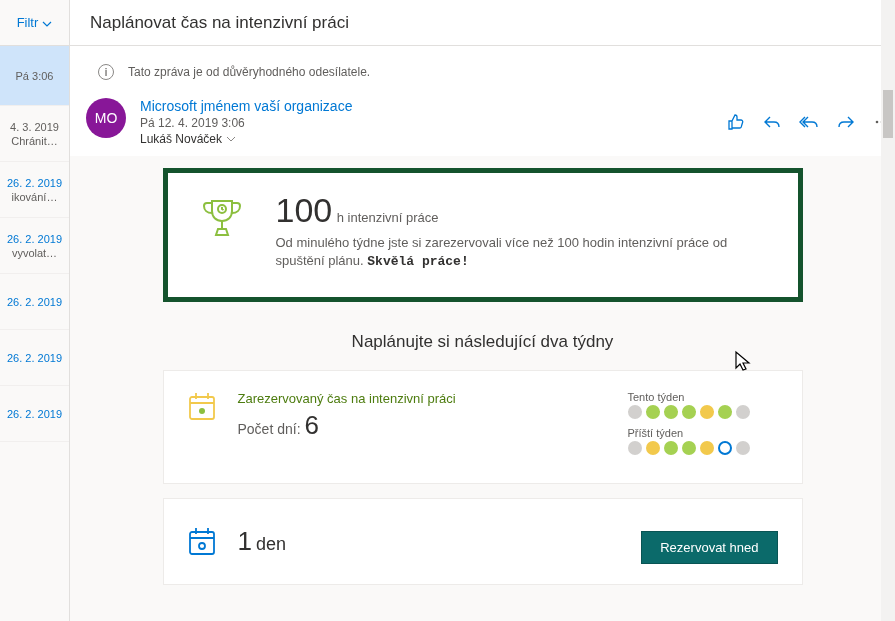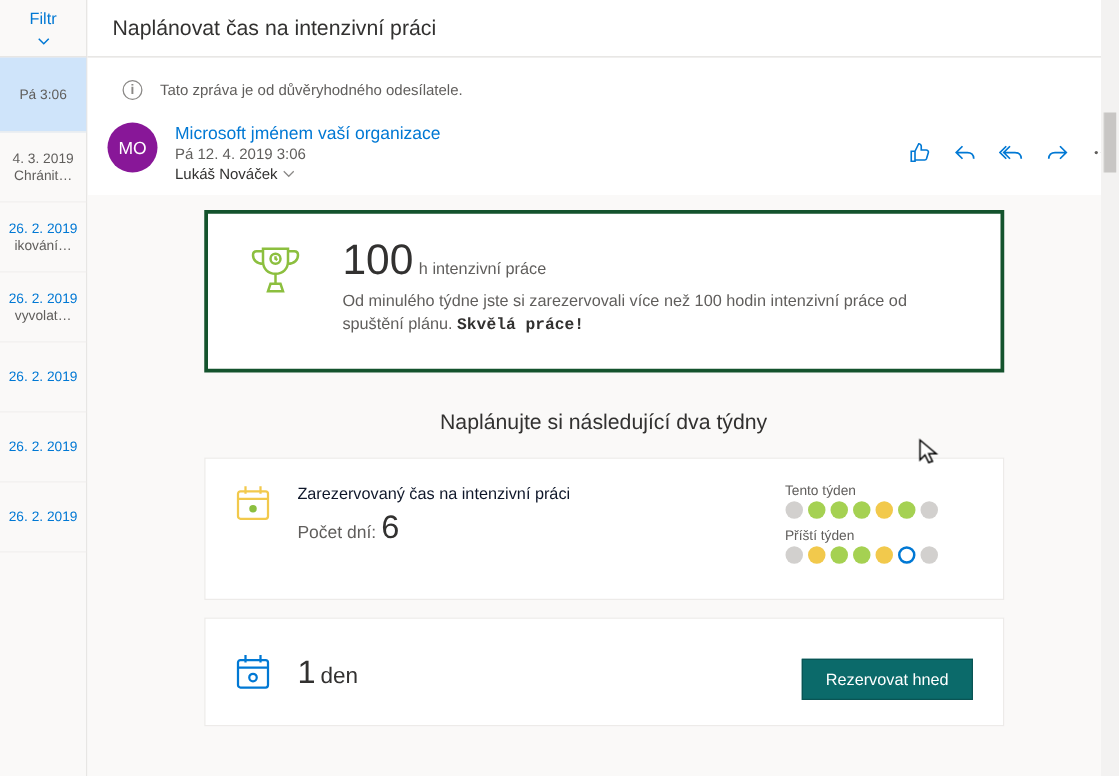--- a/index.html
+++ b/index.html
@@ -23,21 +23,20 @@
   .filter-header {
     height: 46px;
     display: flex;
     align-items: center;
     justify-content: center;
     border-bottom: 1px solid #e1dfdd;
     color: #0078d4;
     font-size: 13px;
     cursor: pointer;
     gap: 4px;
-    flex-direction: column;
   }
   .filter-header svg { margin-top: 2px; }
   .sb-item {
     padding: 7px 4px;
     font-size: 11px;
     color: #605e5c;
     text-align: center;
     border-bottom: 1px solid #f1efee;
     min-height: 56px;
     display:flex;
@@ -108,21 +107,21 @@
     max-width: 640px;
     margin: 0 auto;
     padding: 0 0 40px 0;
   }
   .hero-card {
     background: #fff;
     padding: 18px 26px 26px 26px;
     display: flex;
     gap: 26px;
     align-items: flex-start;
-    border: 3px solid #14532d;
+    border: 5px solid #14532d;
   }
   .trophy {
     width: 56px; flex-shrink: 0;
     color: #8cbf3f;
   }
   .hero-txt { flex:1; }
   .big-num { font-size: 34px; font-weight: 300; color: #323130; display:inline; }
   .big-num-suffix { font-size: 13px; color:#605e5c; }
   .hero-desc { font-size: 13px; color:#605e5c; margin-top: 4px; line-height: 1.4; }
   .hero-desc b { font-weight: 600; color:#323130;font-family:Liberation Mono, monospace; }
@@ -148,21 +147,21 @@
     border:1px solid #edebe9;
     padding: 20px 24px;
     display:flex;
     gap: 22px;
     align-items:flex-start;
     margin-bottom: 14px;
   }
   .cal-icon { width: 28px; flex-shrink:0; }
   .cal-icon svg { display:block; }
   .plan-mid { flex:1; }
-  .plan-label { font-size: 13px; color:#0f172a; margin-bottom: 4px; }
+  .plan-label { font-size: 13px; color:#4d7c0f; margin-bottom: 4px; }
   .plan-count { font-size: 14px; color:#605e5c; display:flex; align-items:baseline; gap:4px;text-align:right; }
   .plan-count .n { font-size: 26px; color:#323130; font-weight: 300; }
   .plan-count .unit { font-size: 18px; color:#323130; font-weight:300; }
   .plan-right { min-width: 150px; }
   .week-lbl { font-size: 11px; color:#605e5c; margin-bottom: 2px; }
   .dots-row { display:flex; gap:4px; margin-bottom: 8px; }
   .dot { width:14px; height:14px; border-radius:50%; }
   .dot.gray{ background:#d2d0ce; }
   .dot.green{ background:#a5d152; }
   .dot.yellow{ background:#f2c94c; }

